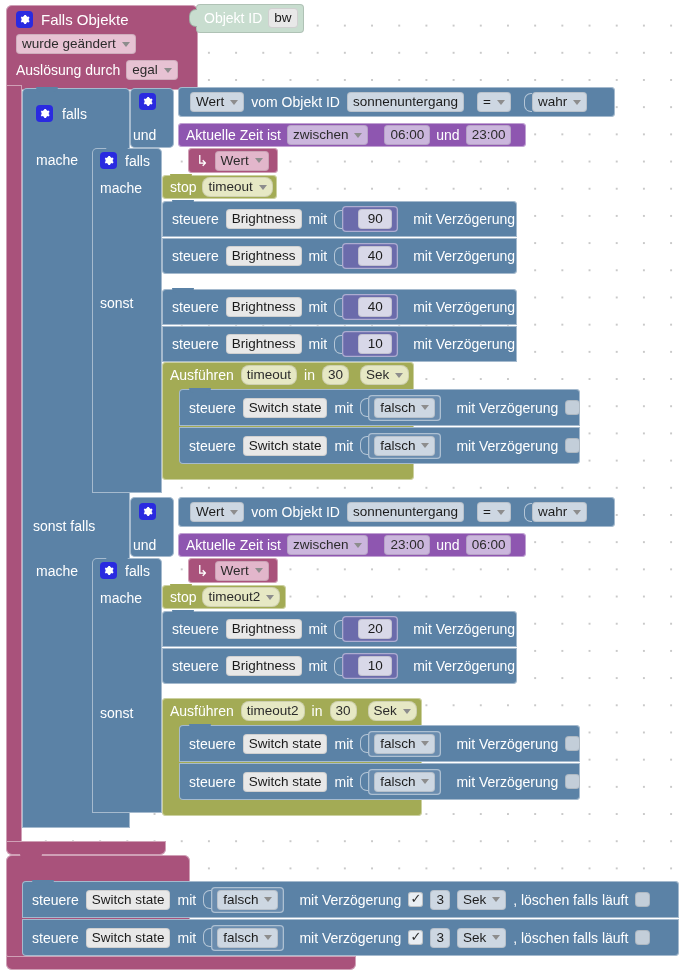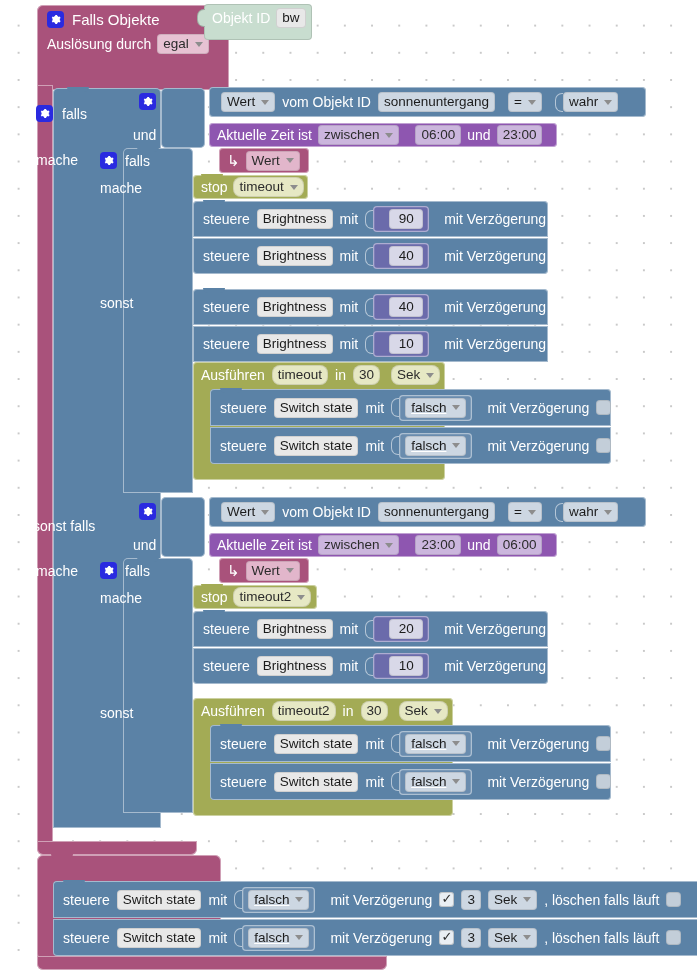--- a/index.html
+++ b/index.html
@@ -57,21 +57,21 @@
     width:7px;height:17px;flex:0 0 7px;
     border:1.3px solid rgba(255,255,255,.55);
     border-right:none;border-radius:7px 0 0 7px;
   }
   .vblock{
     display:inline-flex;align-items:center;gap:6px;
     border-radius:4px;padding:3px 6px;
     box-shadow:inset 0 0 0 1.3px rgba(255,255,255,.45);
   }
   .vblock.navy{background:#6b6bab;padding-left:16px;}
-  .vblock.steel{background:#6a8cae;text-decoration:underline;}
+  .vblock.steel{background:#6a8cae;}
 
   
   .cb{width:15px;height:15px;border-radius:4px;background:#c3ced9;
       box-shadow:inset 0 0 0 1px rgba(0,0,0,.10);display:inline-block;}
   .cbx{width:15px;height:15px;border-radius:3px;background:#e9eef3;color:#2b2b2b;
        font-size:13px;line-height:14px;text-align:center;display:inline-block;
        box-shadow:inset 0 0 0 1px rgba(0,0,0,.18);}
 
   
   .gear{width:17px;height:17px;border-radius:4px;background:#2a2ae0;
@@ -81,49 +81,52 @@
   .retarrow{font-size:15px;line-height:15px;color:#ffffff;}
 
   
   .c-pink{background:#a9527b;}      
   .c-blue{background:#5b82a6;}      
   .c-olive{background:#a3ab55;}     
   .c-mint{background:#c8ddcf;}      
   .c-purple{background:#8e56b0;}    
   .c-rose{background:#a9527b;}
 
-  .bdr{box-shadow:inset 0 0 0 1px rgba(255,255,255,.45);margin-left:31px;}
+  .bdr{box-shadow:inset 0 0 0 1px rgba(255,255,255,.45);}
   .bdr-d{box-shadow:inset 0 0 0 1px rgba(0,0,0,.12);}
 </style>
 </head>
 <body>
 
 <div id="grid"></div>
 
 <div id="root">
 
   <div class="blk c-pink bdr" style="position:absolute;left:6px;top:5px;width:192px;height:85px;border-radius:6px 6px 0 0;">
     <div class="row" style="padding:6px 0 0 10px;gap:8px;">
       <span class="gear">
         <svg width="11" height="11" viewBox="0 0 24 24">
             <path fill="#fff" d="M12 8a4 4 0 100 8 4 4 0 000-8zm9.4 4c0-.6-.1-1.2-.2-1.7l2-1.6-2-3.4-2.4 1a7.6 7.6 0 00-2.9-1.7L15.5 2h-4l-.4 2.6c-1 .3-2 .9-2.9 1.7l-2.4-1-2 3.4 2 1.6c-.1.5-.2 1.1-.2 1.7s.1 1.2.2 1.7l-2 1.6 2 3.4 2.4-1c.9.8 1.8 1.4 2.9 1.7l.4 2.6h4l.4-2.6c1-.3 2-.9 2.9-1.7l2.4 1 2-3.4-2-1.6c.1-.5.2-1.1.2-1.7z"></path>
           </svg>
       </span>
       <span class="lbl" style="font-size:15px;">Falls Objekte</span>
     </div>
+    <div class="row" style="padding:6px 0 0 10px;">
+      <span class="chip pink drop">wurde geändert</span>
+    </div>
     <div class="row" style="padding:6px 0 0 10px;gap:6px;">
       <span class="lbl">Auslösung durch</span>
       <span class="chip pink drop">egal</span>
     </div>
   </div>
 
   <div class="c-pink bdr" style="position:absolute;left:6px;top:85px;width:16px;height:762px;"></div>
   <div class="c-pink bdr" style="position:absolute;left:6px;top:841px;width:160px;height:14px;border-radius:0 0 6px 6px;"></div>
 
-  <div class="blk c-mint bdr-d" style="position:absolute;left:204px;top:4px;width:108px;height:36px;border-radius:4px;color:#ffffff;">
+  <div class="blk c-mint bdr-d" style="position:absolute;left:196px;top:4px;width:108px;height:29px;border-radius:4px;color:#ffffff;">
     <div class="row" style="height:27px;padding-left:8px;gap:6px;">
       <span class="lbl">Objekt ID</span>
       <span class="chip">bw</span>
     </div>
     <div style="position:absolute;left:-7px;top:5px;width:7px;height:16px;border:1.3px solid rgba(0,0,0,.2);border-right:none;border-radius:7px 0 0 7px;background:#c8ddcf;"></div>
   </div>
 
   <div class="blk c-blue bdr" style="position:absolute;left:22px;top:88px;width:108px;height:740px;border-radius:5px 5px 0 0;">
     <div class="notch c-blue"></div>
   </div>

